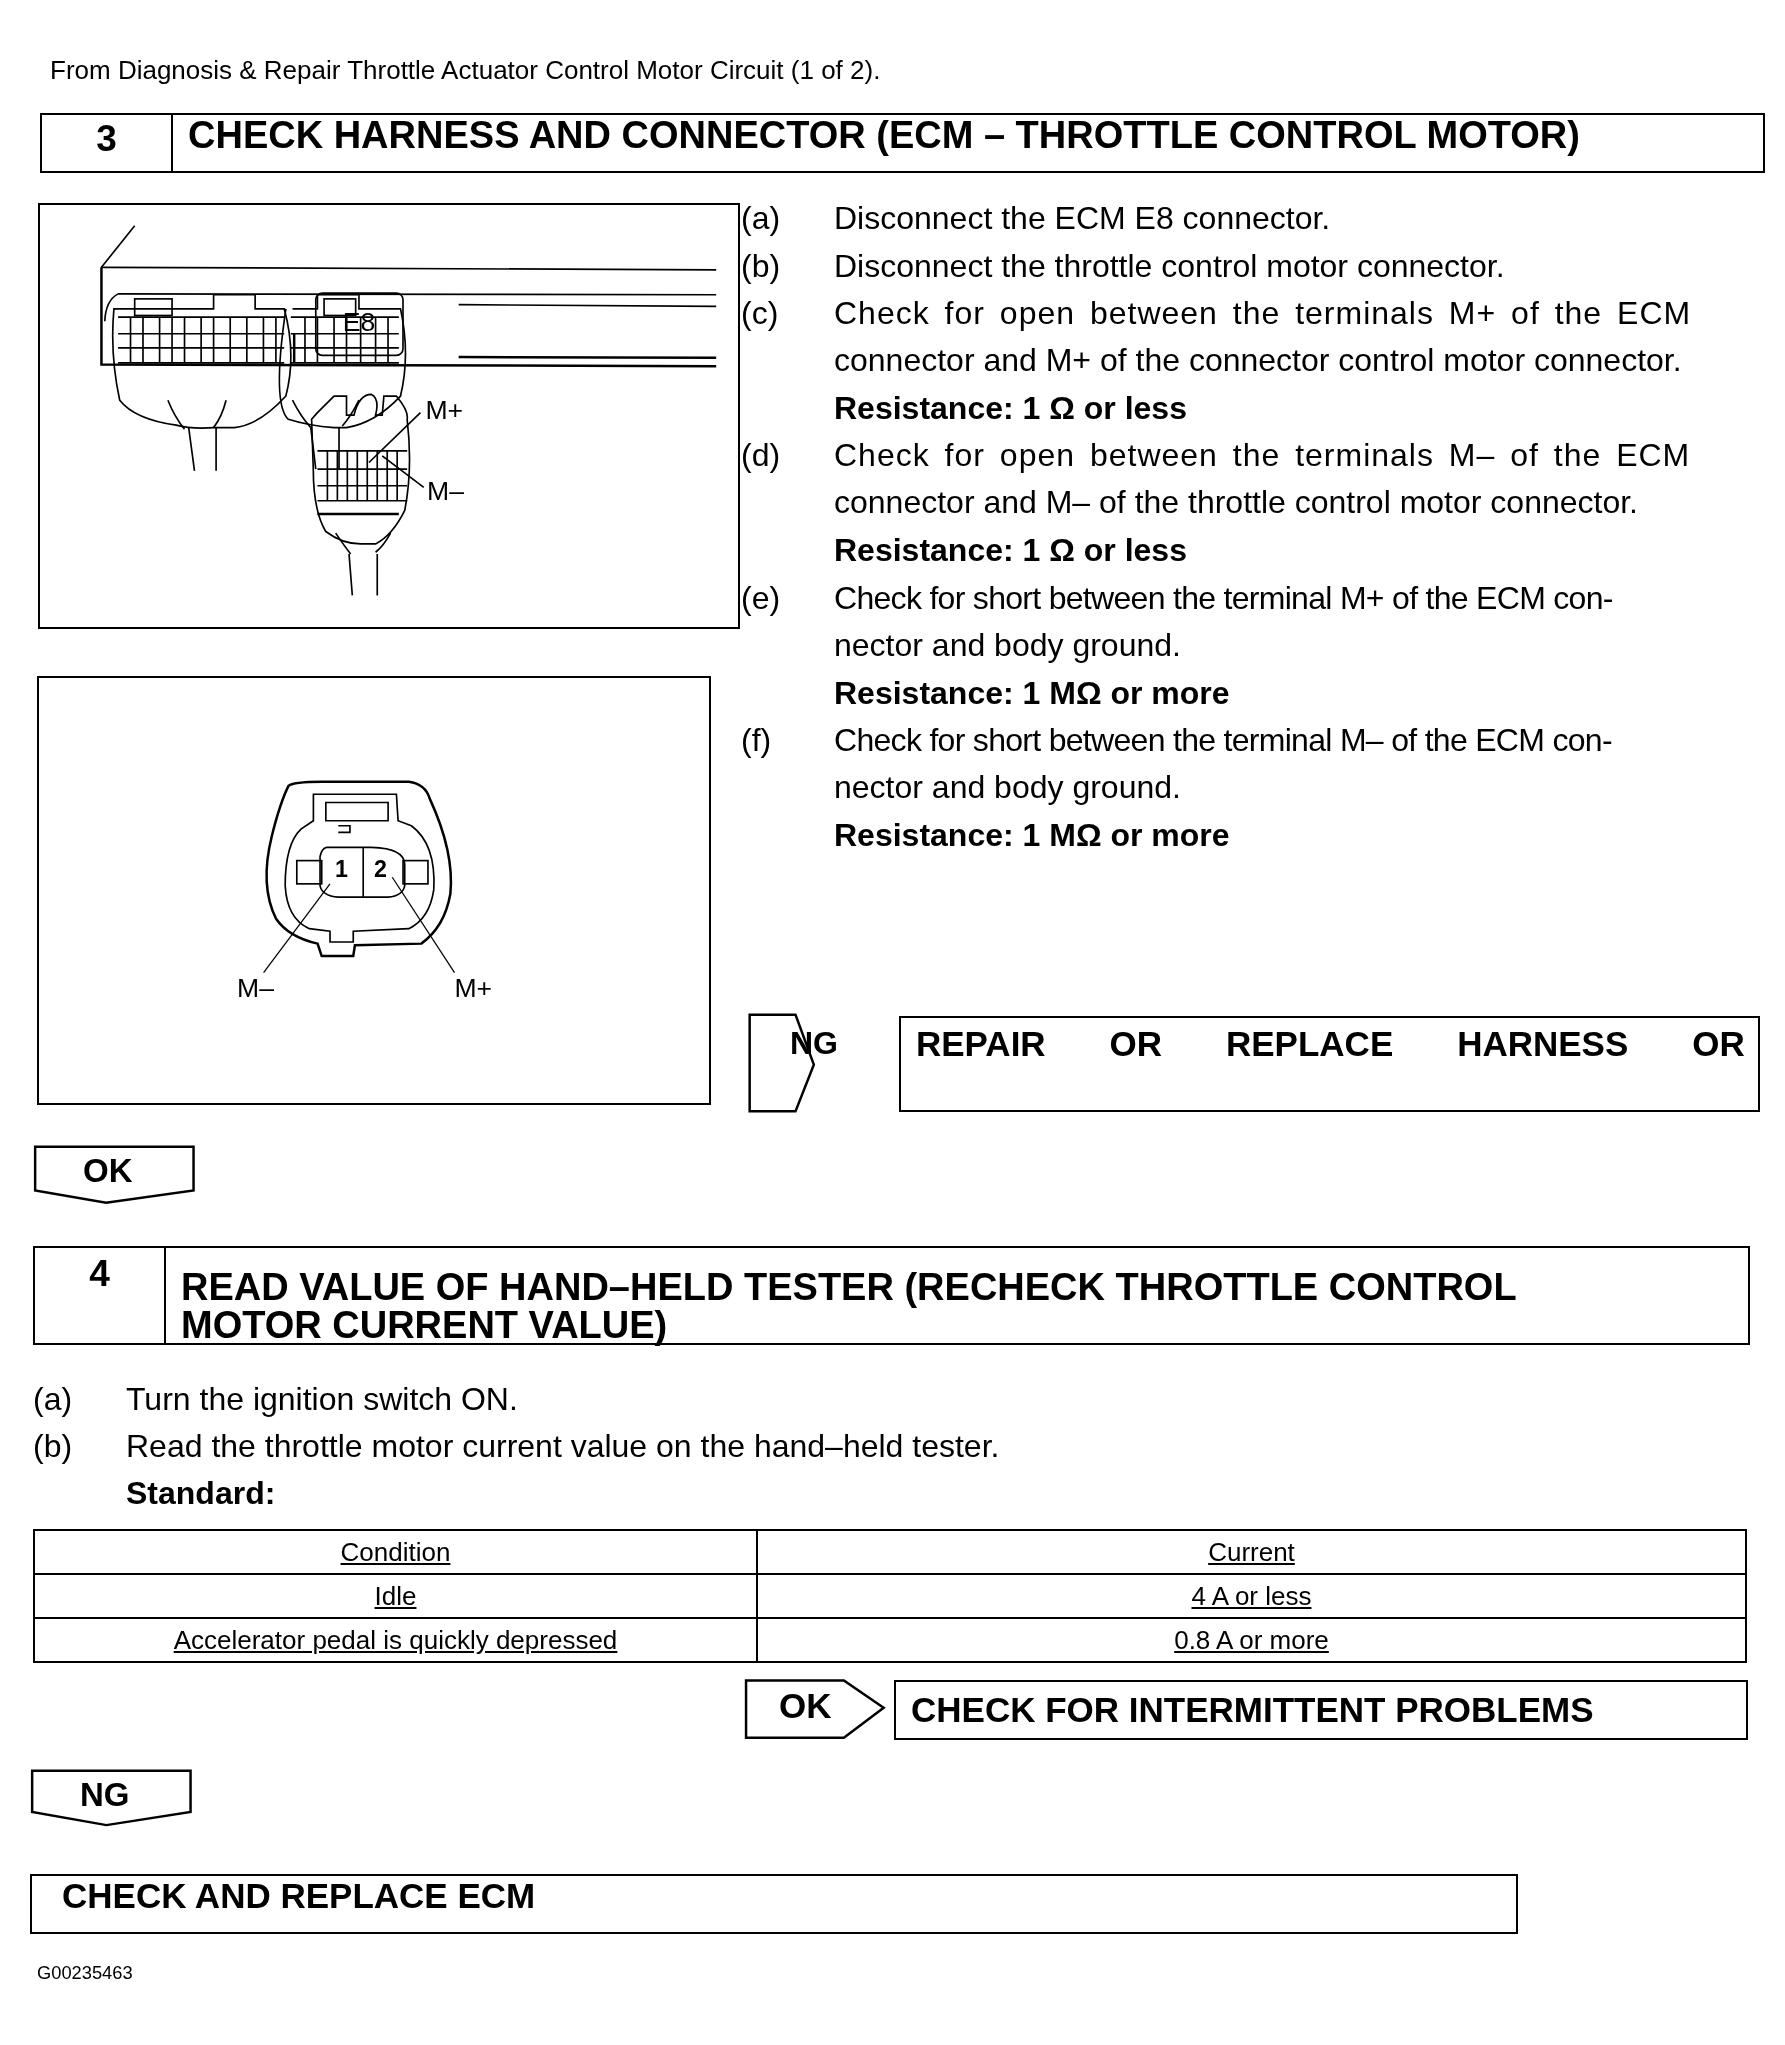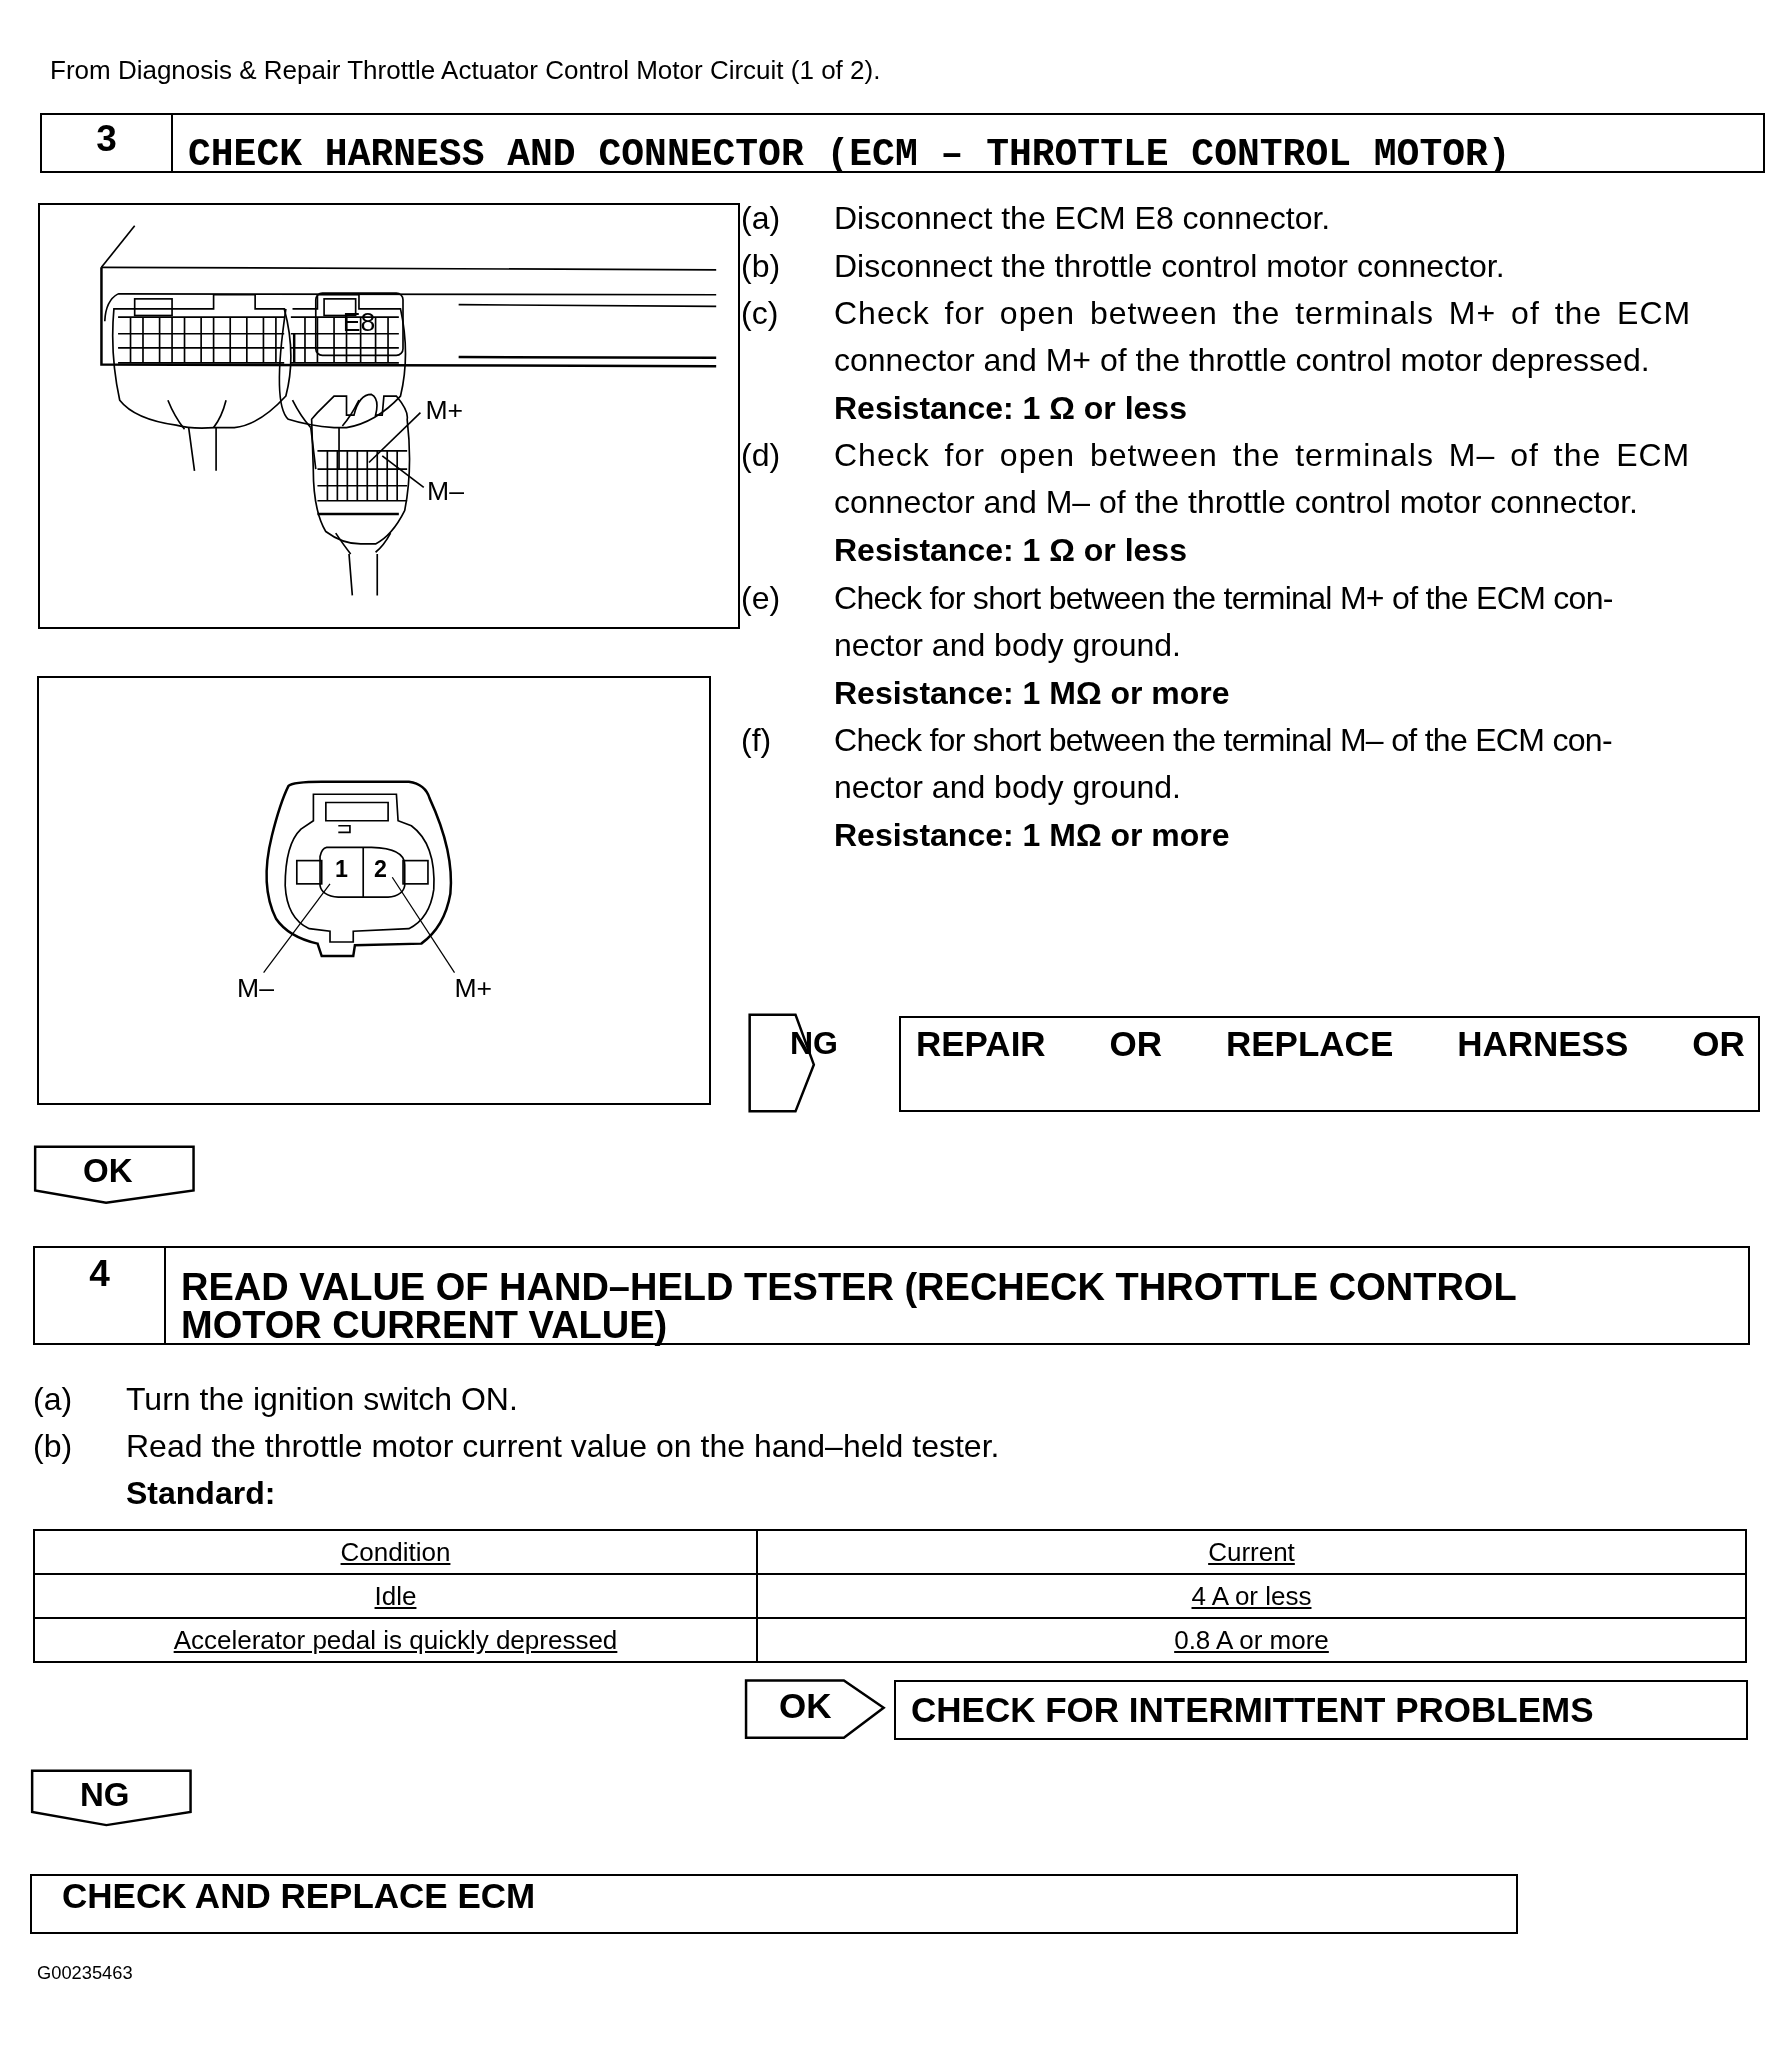--- a/index.html
+++ b/index.html
@@ -21,21 +21,21 @@
   table.std td { border:2.5px solid #000; text-align:center; height:42px; padding:0; }
   .footer-id { left:37px; top:1962px; font-size:18.3px; }
 </style>
 </head>
 <body>
 
 <div class="abs caption">From Diagnosis &amp; Repair Throttle Actuator Control Motor Circuit (1 of 2).</div>
 
 <div class="abs step-header" style="left:40px; top:113px; width:1721px; height:56px;">
   <div class="step-num" style="width:131px; padding-top:3.3px;">3</div>
-  <div class="step-title" style="padding-top:20px;font-family:Liberation Mono, monospace;">CHECK HARNESS AND CONNECTOR (ECM – THROTTLE CONTROL MOTOR)</div>
+  <div class="step-title" style="padding-top:0;">CHECK HARNESS AND CONNECTOR (ECM – THROTTLE CONTROL MOTOR)</div>
 </div>
 
 <div class="abs figure" style="left:38px; top:203px; width:670px; height:422px;padding-left:28px;">
   <svg width="670" height="422" viewBox="0 0 806 508">
     <g fill="none" stroke="#000" stroke-width="2">
 
       <path d="M40 75 L80 25"></path>
       <path d="M40 75 L780 78"></path>
       <path d="M40 75 L40 192 L780 194" stroke-width="3"></path>
       <path d="M60 107 L780 108"></path>
@@ -106,21 +106,21 @@
     <span class="lbl">(a)</span>
     <span class="txt">Disconnect the ECM E8 connector.</span>
   </div>
   <div class="list-item" style="left:741px; top:243px; width:1030px;">
     <span class="lbl">(b)</span>
     <span class="txt">Disconnect the throttle control motor connector.</span>
   </div>
   <div class="list-item" style="left:741px; top:290px; width:1030px;">
     <span class="lbl">(c)</span>
     <span class="txt" style="letter-spacing:1px; word-spacing:5px;">Check for open between the terminals M+ of the ECM</span>
-    <span class="txt" style="top:47px;">connector and M+ of the throttle control motor depressed.</span>
+    <span class="txt" style="top:47px;">connector and M+ of the connector control motor connector.</span>
     <span class="txt bold" style="top:95px;">Resistance: 1 Ω or less</span>
   </div>
   <div class="list-item" style="left:741px; top:432px; width:1030px;">
     <span class="lbl">(d)</span>
     <span class="txt" style="letter-spacing:1px; word-spacing:5px;">Check for open between the terminals M– of the ECM</span>
     <span class="txt" style="top:47px;">connector and M– of the throttle control motor connector.</span>
     <span class="txt bold" style="top:95px;">Resistance: 1 Ω or less</span>
   </div>
   <div class="list-item" style="left:741px; top:575px; width:1030px;">
     <span class="lbl">(e)</span>

